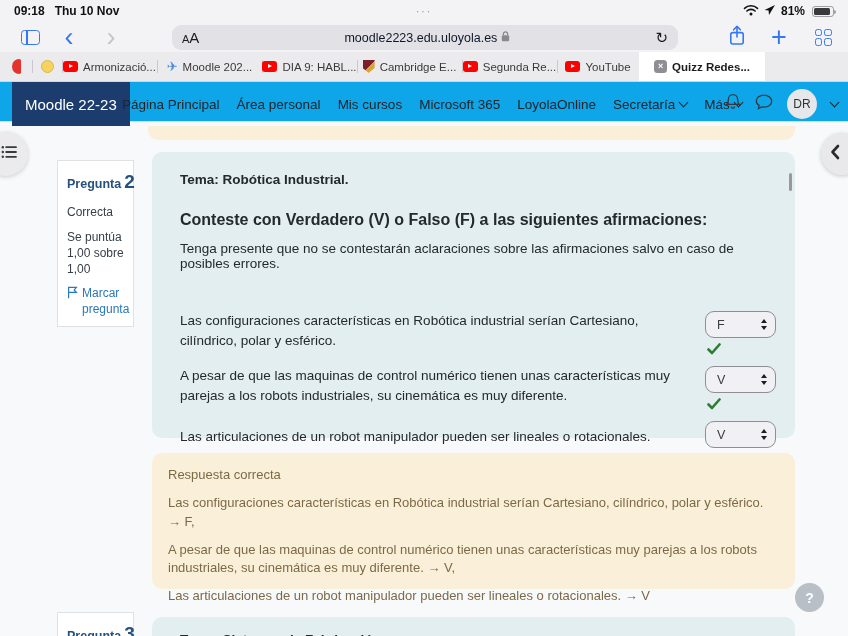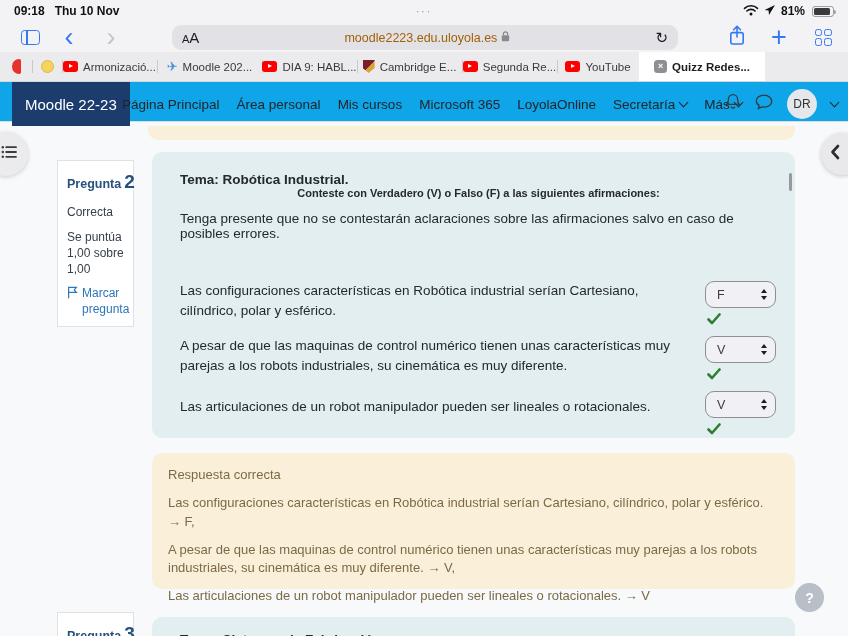--- a/index.html
+++ b/index.html
@@ -17,21 +17,21 @@
   .batt-fill { position:absolute; top:1px; left:1px; bottom:1px; width:80%; background:#3a3a3c; border-radius:1.5px; }
 
   
   .toolbar { position:absolute; top:22px; left:0; right:0; height:30px; background:#f3f2f5; }
   .tb-btn { position:absolute; top:0; height:30px; display:flex; align-items:center; justify-content:center; }
   .glyph-btn { font-size:24px; color:#3478f6; line-height:1; }
   .url-pill { position:absolute; left:172px; top:3px; width:506px; height:25px; background:#e2e1e6; border-radius:9px;
     display:flex; align-items:center; padding:0 10px; }
   .aa { font-size:15px; color:#1c1c1e; display:block; }
   .aa::first-letter { font-size:11px; }
-  .url-text { flex:1; text-align:center; font-size:12.5px; color:#a16207; display:flex; align-items:center; justify-content:center; gap:4px; }
+  .url-text { flex:1; text-align:center; font-size:12.5px; color:#0f172a; display:flex; align-items:center; justify-content:center; gap:4px; }
   .reload { font-size:15px; color:#1c1c1e; }
   .grid-icon { width:17px; height:17px; display:grid; grid-template-columns:1fr 1fr; grid-template-rows:1fr 1fr; gap:2.5px; }
   .grid-icon span { border:1.7px solid #3478f6; border-radius:2.5px; }
   .sidebar-glyph { width:19px; height:15px; border:1.8px solid #3478f6; border-radius:3.5px; position:relative; }
   .sidebar-glyph::after { content:""; position:absolute; left:4.5px; top:0; bottom:0; width:1.8px; background:#3478f6; }
 
   
   .tabbar { position:absolute; top:52px; left:0; right:0; height:30px; background:#ebeaed; display:flex; border-bottom:1px solid #d6d5d8; }
   .tab { position:relative; display:flex; align-items:center; justify-content:center; gap:5px; font-size:11.5px; color:#3a3a3c; flex:none; overflow:hidden; white-space:nowrap; }
   .tab + .tab::before { content:""; position:absolute; left:0; top:8px; bottom:8px; width:1px; background:#c9c8cc; }
@@ -70,21 +70,21 @@
   .qi-head { color:#26517e; font-weight:bold; font-size:12.5px; }
   .qi-num { font-size:19px; margin-left:3px; }
   .qi-state { margin-top:9px; }
   .qi-grade { margin-top:9px; }
   .flag-link { margin-top:9px; color:#2a77b9; display:flex; gap:4px; align-items:flex-start; line-height:1.3; }
 
   .qbox { position:absolute; left:152px; width:643px; background:#e2eef0; border-radius:10px; color:#24292e; }
   .qbox2 { top:26px; height:286px; padding:16px 18px 16px 28px; }
   .qbox3 { top:491px; height:60px; padding:11px 18px 16px 28px; }
   .q-title { font-weight:bold; font-size:13.5px; margin-top:4px; }
-  .q-instr { font-weight:bold; font-size:11px; margin-top:0;text-align:center; }
+  .q-instr { font-weight:bold; font-size:16px; margin-top:24px; }
   .q-note  { font-size:13.5px; margin-top:12px; }
   .rows { margin-top:40px; }
   .srow { display:flex; align-items:flex-start; margin-bottom:7px; }
   .srow-text { width:516px; font-size:13.5px; line-height:1.5; }
   .srow3 .srow-text { margin-top:6px; }
   .srow-ctl { margin-left:auto; width:72px; }
   .select { width:71px; height:27px; background:#f1f0f4; border:1px solid #8e8e93; border-radius:9px;
     display:flex; align-items:center; padding:0 8px 0 11px; font-size:12.5px; color:#3c3c43; }
   .arrs { display:flex; flex-direction:column; gap:2.5px; margin-left:auto; }
   .t-up { width:0;height:0;border-left:3.5px solid transparent;border-right:3.5px solid transparent;border-bottom:4.5px solid #1d1d1f; }

